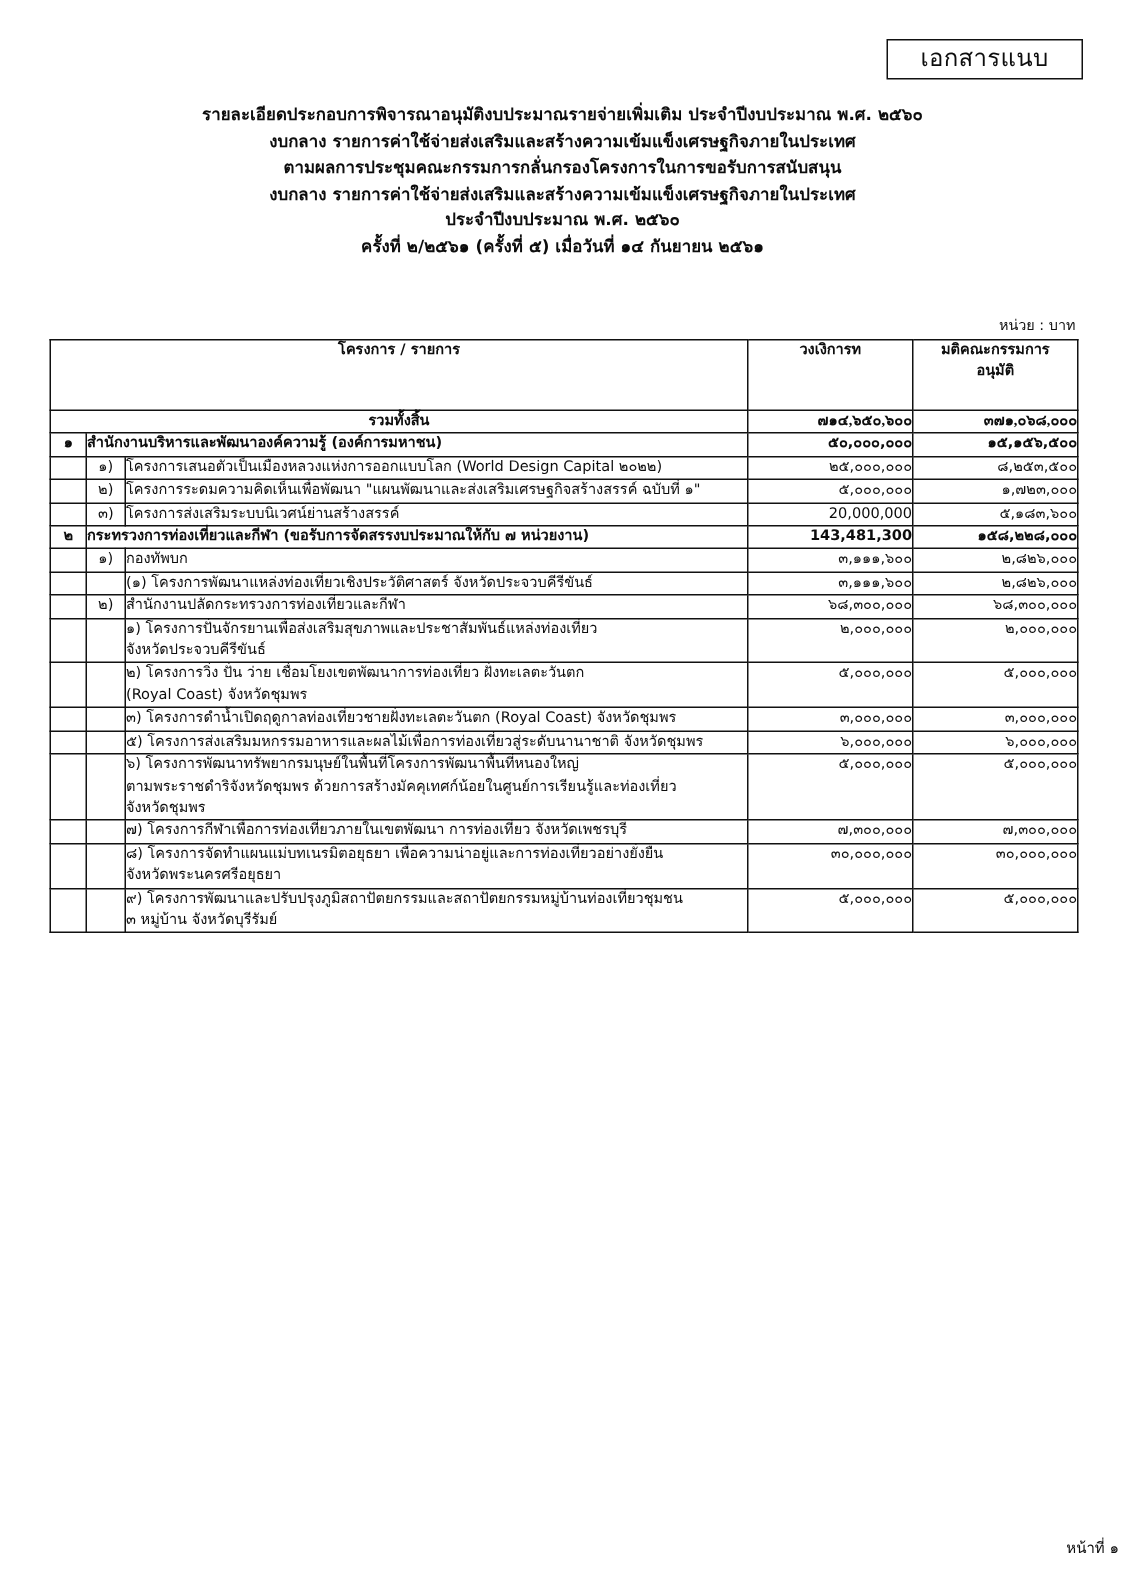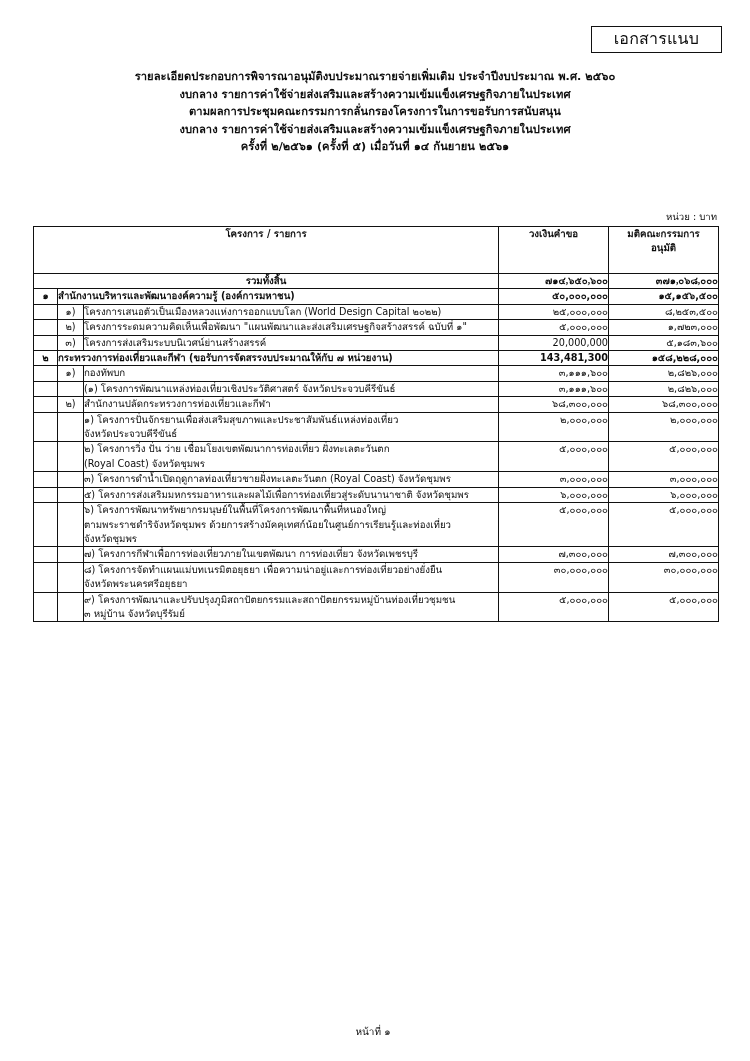--- a/index.html
+++ b/index.html
@@ -110,54 +110,55 @@
     font-weight: bold;
     padding: 4px;
   }
 
   
   .footer {
     position: absolute;
     bottom: 22px;
     left: 0;
     width: 746px;
-    text-align: center;
+    text-align: right;
     font-size: 10px;
   }
 </style>
 </head>
 <body>
 
 <div class="stamp-row">
   <div class="stamp-box">เอกสารแนบ</div>
 </div>
 
 <div class="heading">
   <div>รายละเอียดประกอบการพิจารณาอนุมัติงบประมาณรายจ่ายเพิ่มเติม ประจำปีงบประมาณ พ.ศ. ๒๕๖๐</div>
   <div>งบกลาง รายการค่าใช้จ่ายส่งเสริมและสร้างความเข้มแข็งเศรษฐกิจภายในประเทศ</div>
   <div>ตามผลการประชุมคณะกรรมการกลั่นกรองโครงการในการขอรับการสนับสนุน</div>
   <div>งบกลาง รายการค่าใช้จ่ายส่งเสริมและสร้างความเข้มแข็งเศรษฐกิจภายในประเทศ</div>
+  <div>ประจำปีงบประมาณ พ.ศ. ๒๕๖๐</div>
   <div>ครั้งที่ ๒/๒๕๖๑ (ครั้งที่ ๕) เมื่อวันที่ ๑๔ กันยายน ๒๕๖๑</div>
 </div>
 
 <div class="unit-note">หน่วย : บาท</div>
 
 <div class="tbl-wrap">
   <table class="budget">
     <colgroup>
       <col class="c-no1">
         <col class="c-no2">
         <col class="c-name">
         <col class="c-req">
         <col class="c-app">
     </colgroup>
     <tbody>
       <tr>
         <td class="hd" colspan="3">โครงการ / รายการ</td>
-        <td class="hd">วงเงินคำขอ</td>
+        <td class="hd">วงเงิการท</td>
         <td class="hd">
           <span>มติคณะกรรมการ</span><br>
           <span>อนุมัติ</span>
         </td>
       </tr>
       <tr class="row-total">
         <td class="total-label" colspan="3">รวมทั้งสิ้น</td>
         <td class="num b">๗๑๔,๖๕๐,๖๐๐</td>
         <td class="num b">๓๗๑,๐๖๘,๐๐๐</td>
       </tr>

